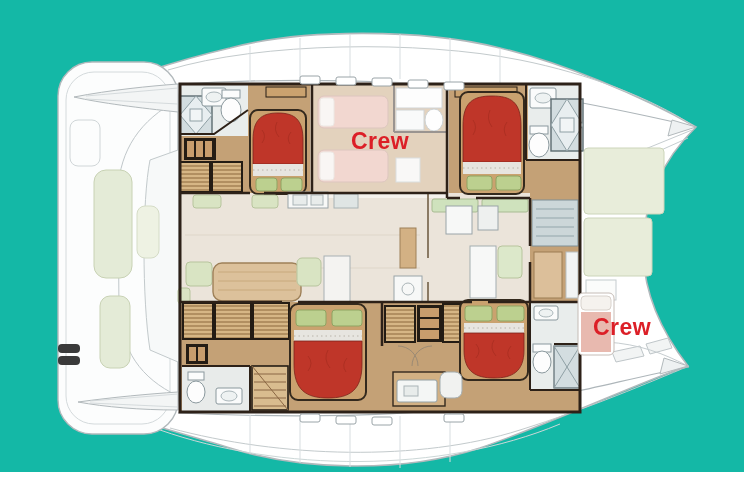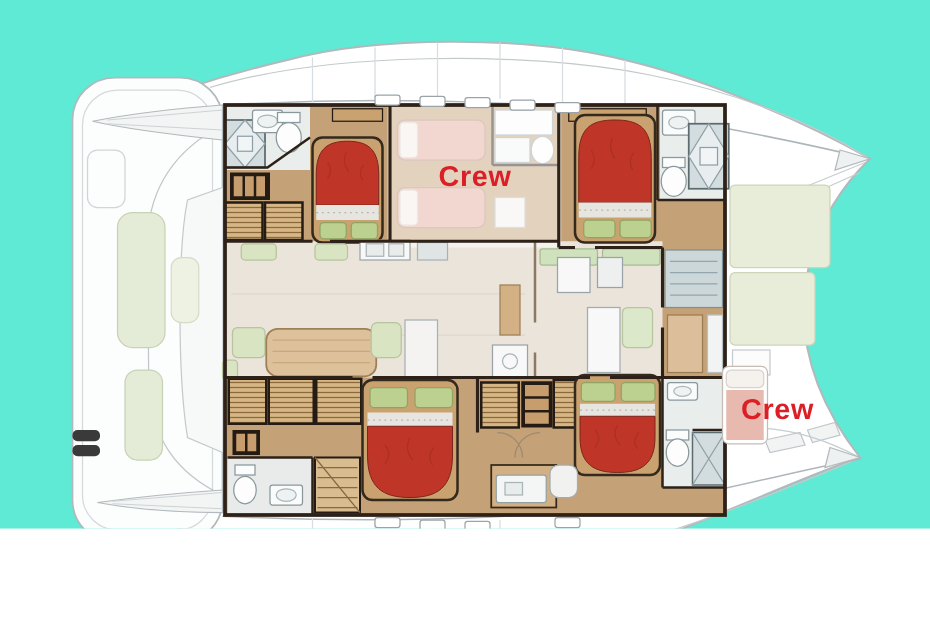--- a/index.html
+++ b/index.html
@@ -1,16 +1,16 @@
 <!DOCTYPE html>
 <html><head>
 <meta charset="utf-8">
 <style>
   html,body{margin:0;padding:0;background:#ffffff;}
-  .stage{position:relative;width:744px;height:423px;background:#5eead4;overflow:hidden;
+  .stage{position:relative;width:744px;height:472px;background:#14b8a6;overflow:hidden;
          font-family:"Liberation Sans", sans-serif;}
   svg{display:block}
   .crew-label{font-family:"Liberation Sans", sans-serif;font-weight:bold;font-size:23px;
               letter-spacing:0.5px;}
 </style>
 </head>
 <body>
 
 <div class="stage">
 <svg width="744" height="496" viewBox="0 0 744 496">

